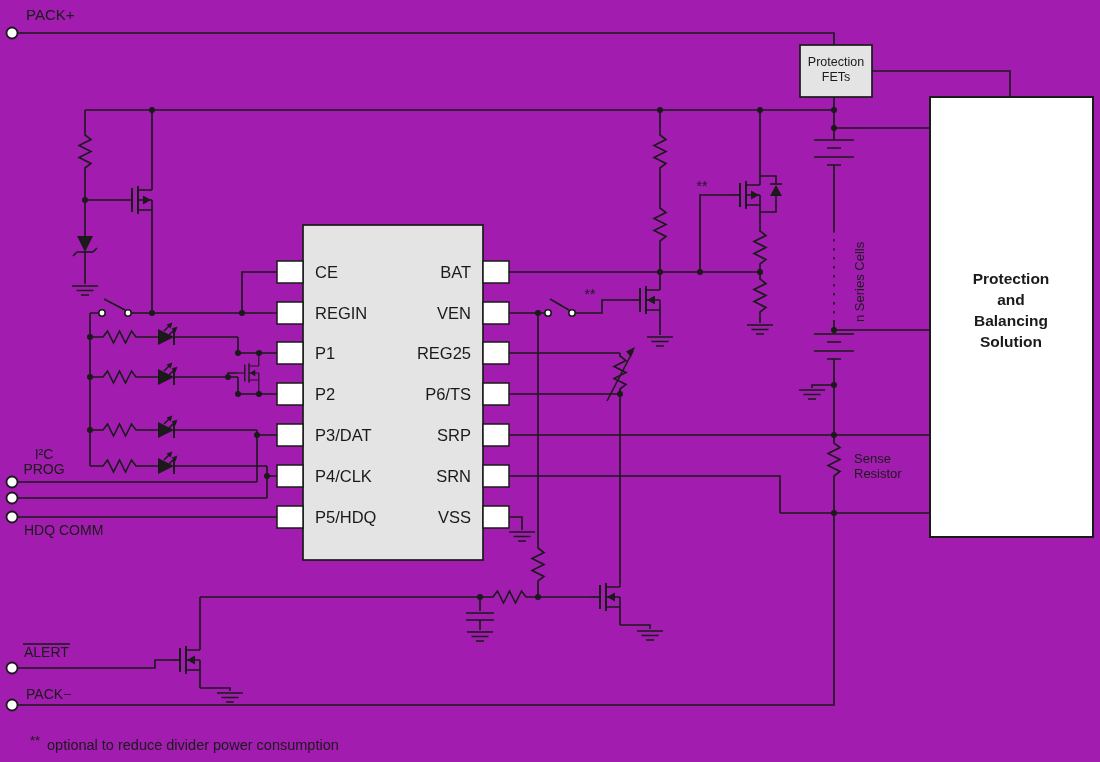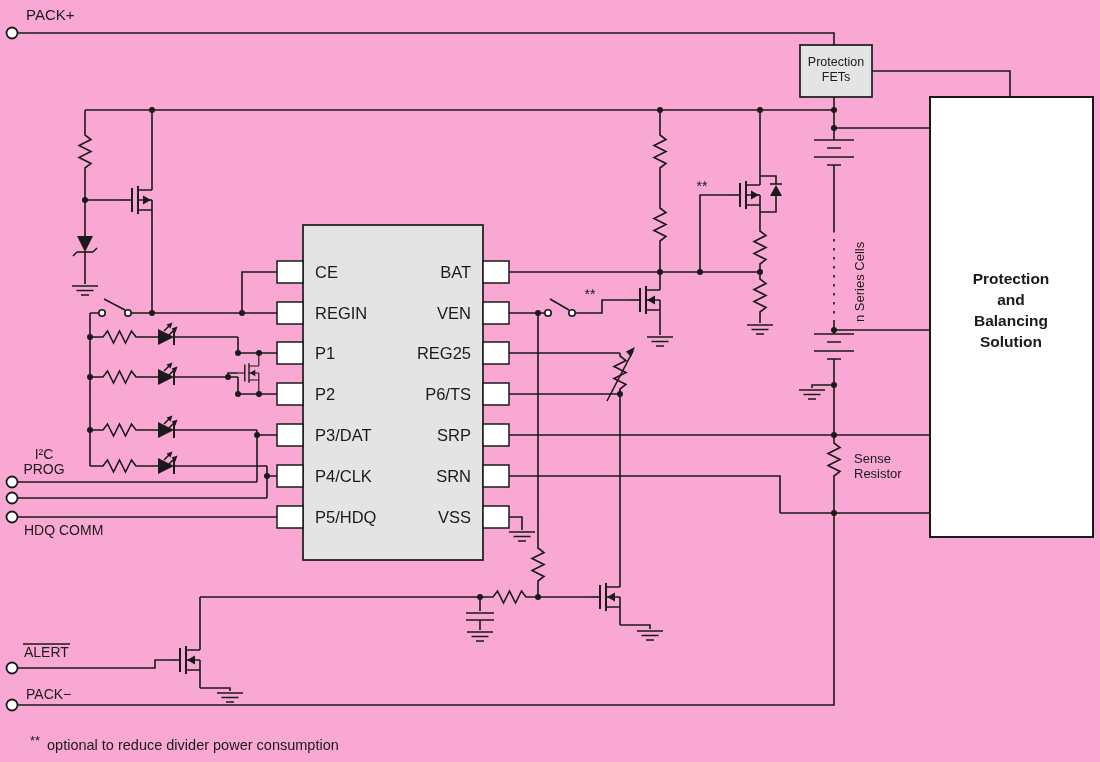--- a/index.html
+++ b/index.html
@@ -1,16 +1,16 @@
 <!DOCTYPE html>
 <html><head>
 <meta charset="utf-8">
 <style>
   html,body{margin:0;padding:0;background:#fff}
-  .page{width:1100px;height:762px;position:relative;background:#f9a8d4;overflow:hidden;font-family:"Liberation Sans",sans-serif}
+  .page{width:1100px;height:762px;position:relative;background:#a21caf;overflow:hidden;font-family:"Liberation Sans",sans-serif}
   svg{display:block}
   svg text{font-family:"Liberation Sans",sans-serif;fill:#1a1a1a}
   .wire{stroke:#1a1a1a;stroke-width:1.6;fill:none}
   .blk{fill:#e4e4e4;stroke:#1a1a1a;stroke-width:1.7}
   .pinbox{fill:#ffffff;stroke:#1a1a1a;stroke-width:1.5}
   .bigbox{fill:#ffffff;stroke:#1a1a1a;stroke-width:2}
   .dot{fill:#1a1a1a;stroke:none}
   .term{fill:#ffffff;stroke:#1a1a1a;stroke-width:1.8}
   .sw{fill:#ffffff;stroke:#1a1a1a;stroke-width:1.6}
   .bold{font-weight:bold}

